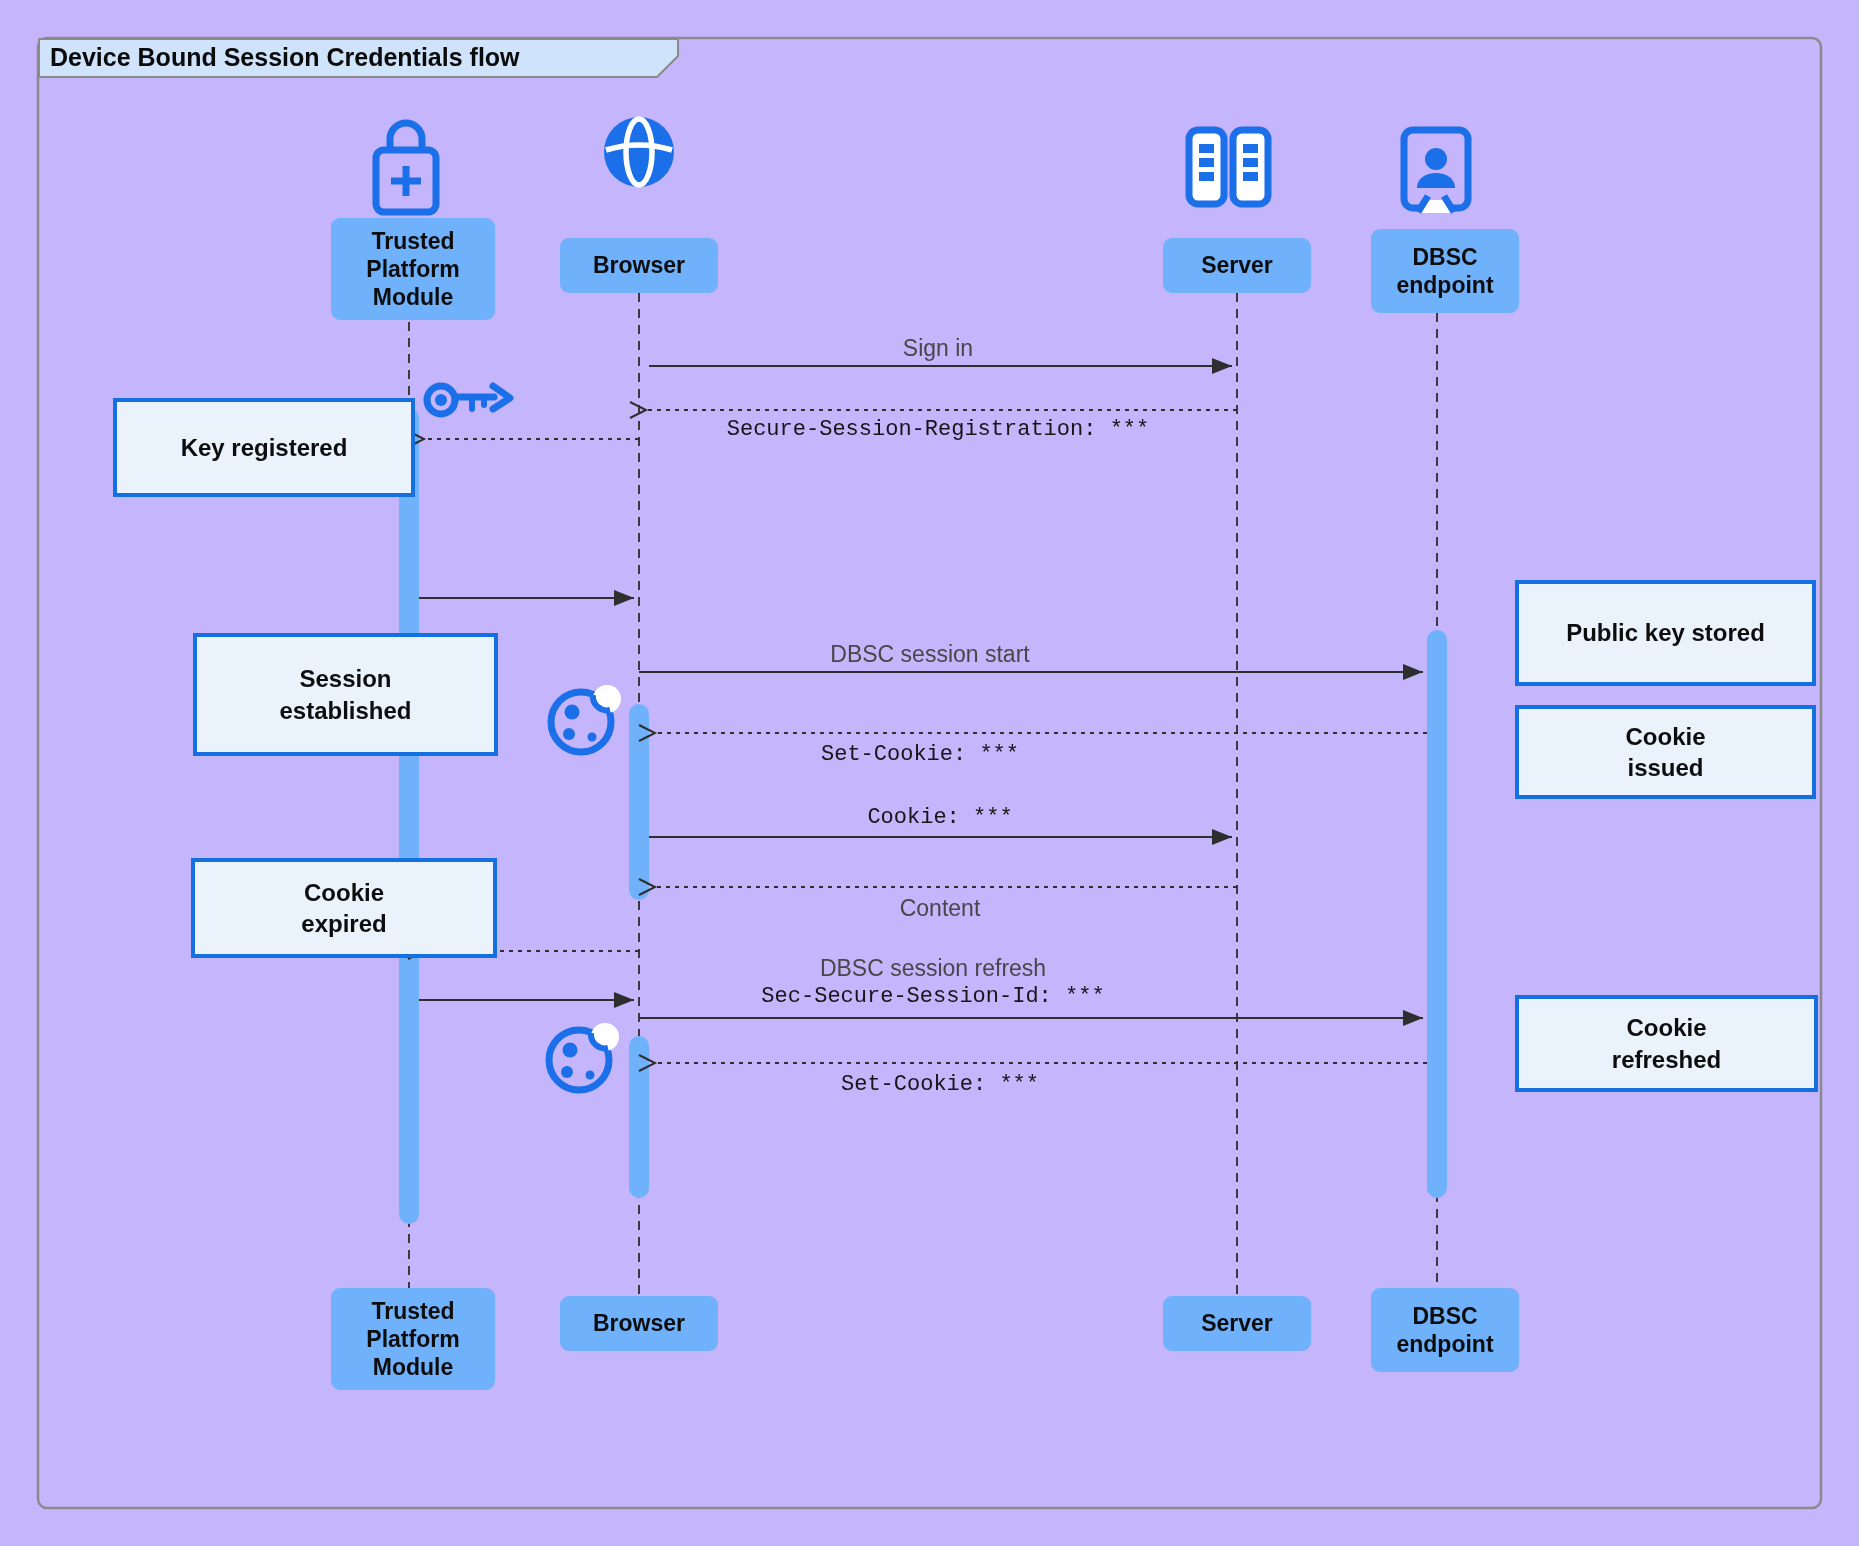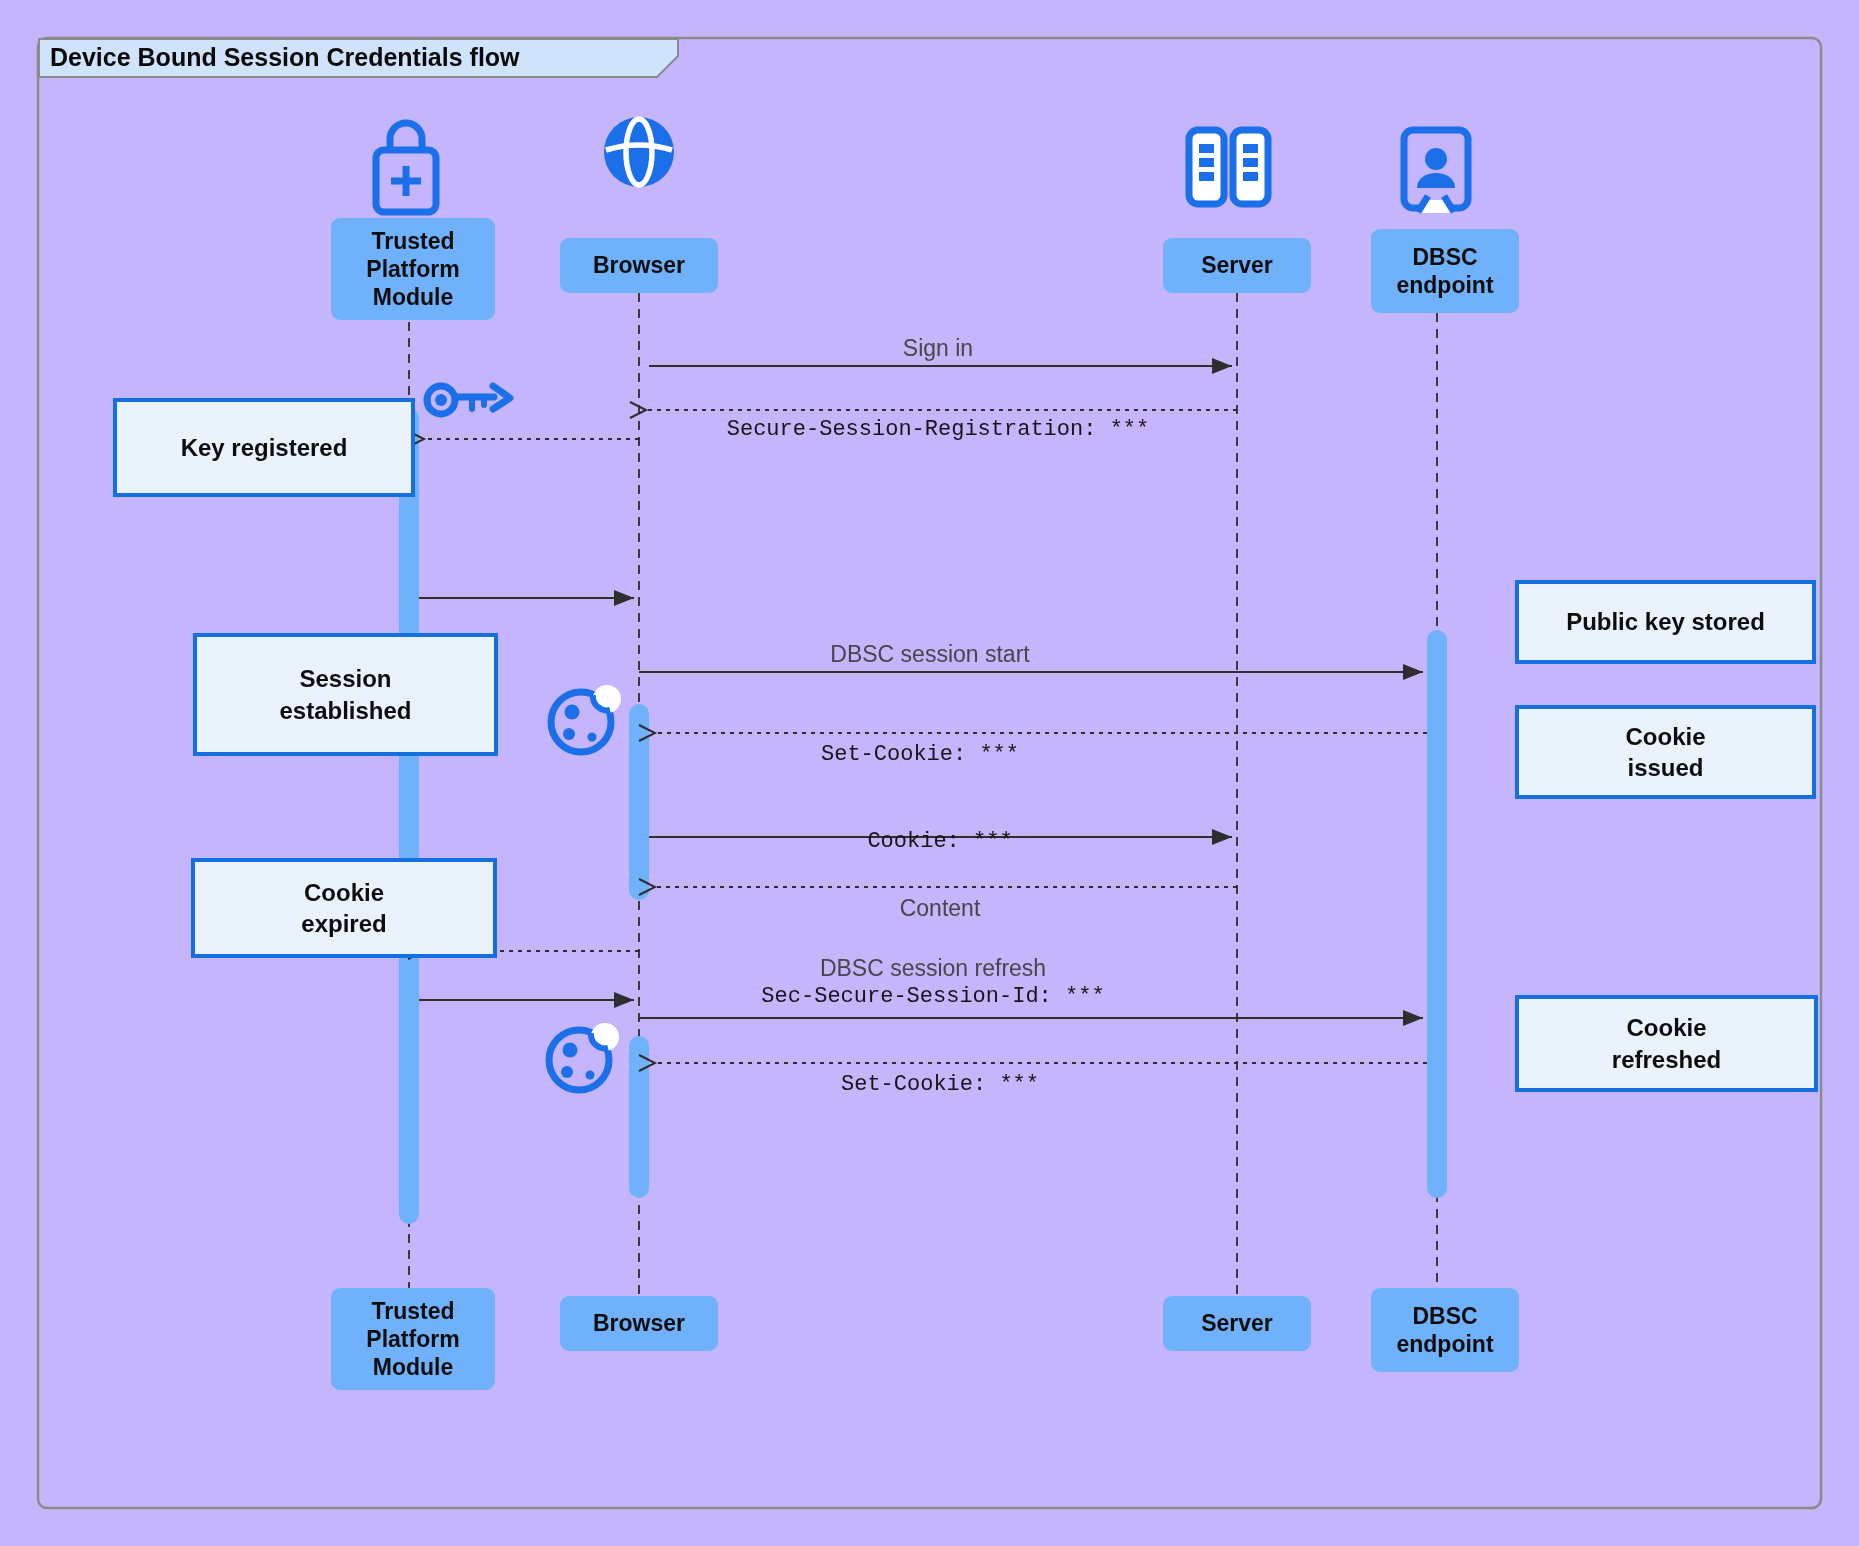--- a/index.html
+++ b/index.html
@@ -155,29 +155,29 @@
   <div class="pbox" style="left:560px;top:1296px;width:158px;height:55px;">Browser</div>
   <div class="pbox" style="left:1163px;top:1296px;width:148px;height:55px;">Server</div>
   <div class="pbox" style="left:1371px;top:1288px;width:148px;height:84px;">DBSC
 endpoint</div>
 
   <div class="note" style="left:75px;top:398px;width:302px;height:99px;">Key registered</div>
   <div class="note" style="left:155px;top:633px;width:305px;height:123px;text-align:center;">Session
 established</div>
   <div class="note" style="left:153px;top:858px;width:306px;height:100px;">Cookie
 expired</div>
-  <div class="note" style="left:1477px;top:580px;width:301px;height:84px;">Public key stored</div>
+  <div class="note" style="left:1477px;top:580px;width:301px;height:106px;">Public key stored</div>
   <div class="note" style="left:1477px;top:705px;width:301px;height:94px;">Cookie
 issued</div>
   <div class="note" style="left:1477px;top:995px;width:303px;height:97px;">Cookie
 refreshed</div>
 
   <div class="mlabel" style="left:938px;top:348px;">Sign in</div>
   <div class="mlabel mono" style="left:938px;top:429px;">Secure-Session-Registration: ***</div>
   <div class="mlabel" style="left:930px;top:654px;">DBSC session start</div>
   <div class="mlabel mono" style="left:920px;top:754px;">Set-Cookie: ***</div>
-  <div class="mlabel mono" style="left:940px;top:817px;margin-top:24px;">Cookie: ***</div>
+  <div class="mlabel mono" style="left:940px;top:817px;">Cookie: ***</div>
   <div class="mlabel" style="left:940px;top:908px;text-align:center;">Content</div>
   <div class="mlabel" style="left:933px;top:968px;">DBSC session refresh</div>
   <div class="mlabel mono" style="left:933px;top:996px;">Sec-Secure-Session-Id: ***</div>
   <div class="mlabel mono" style="left:940px;top:1084px;">Set-Cookie: ***</div>
 
 </div>
 
 </body></html>

